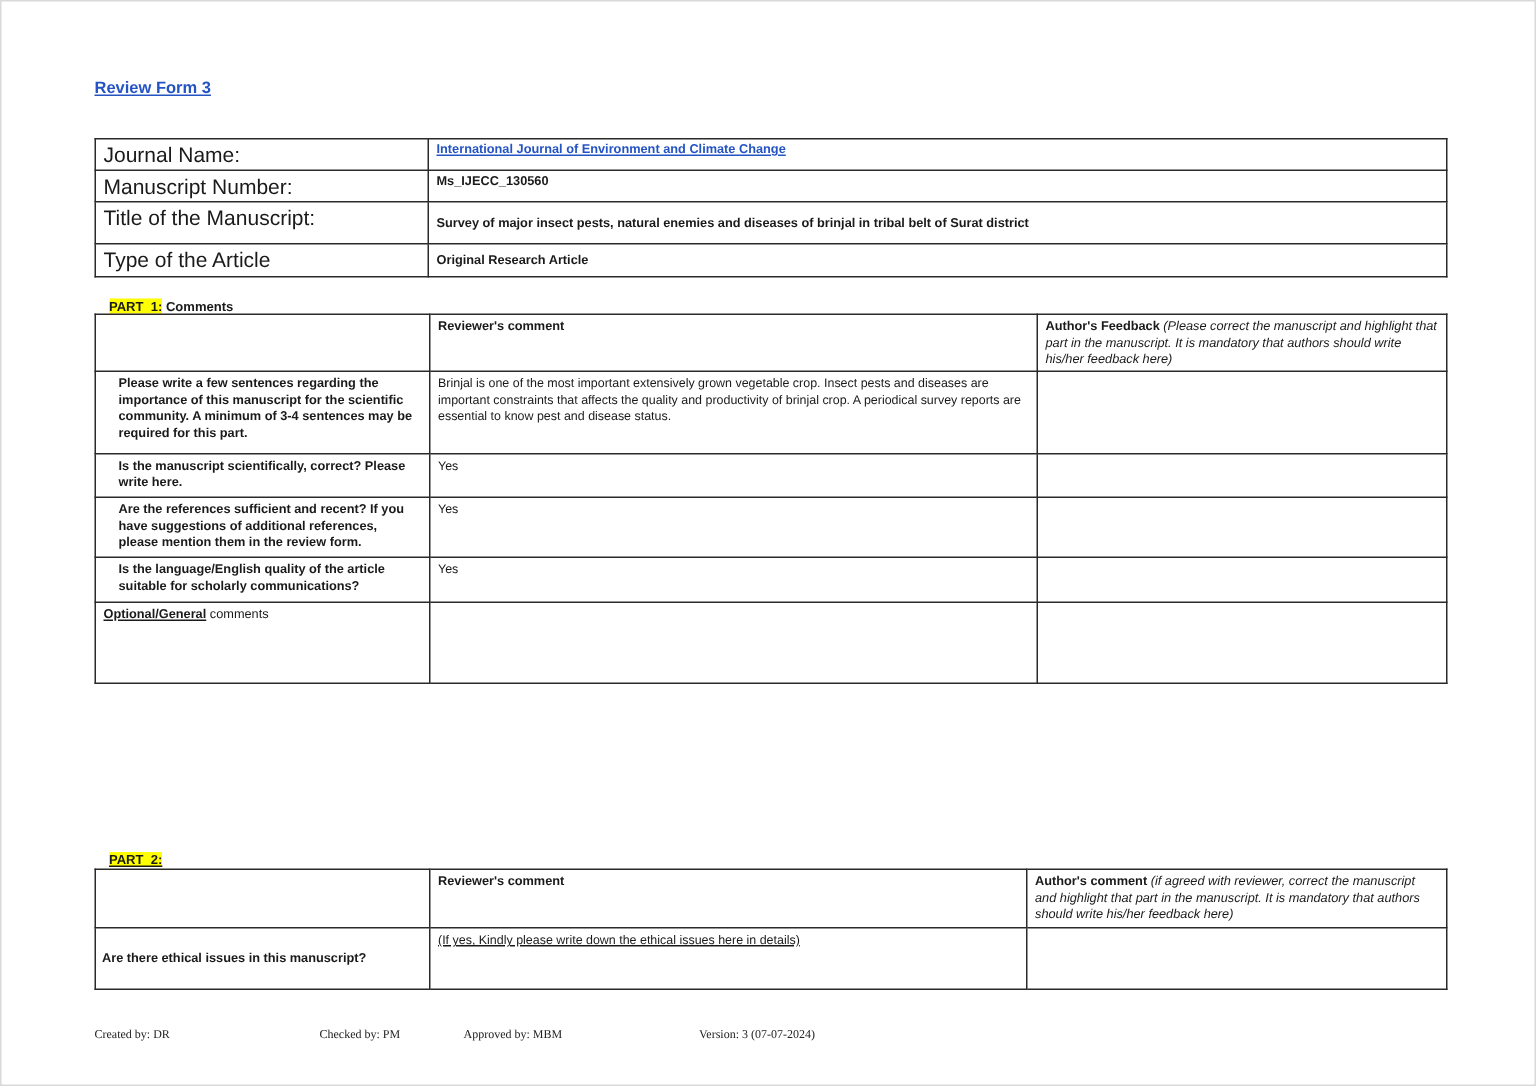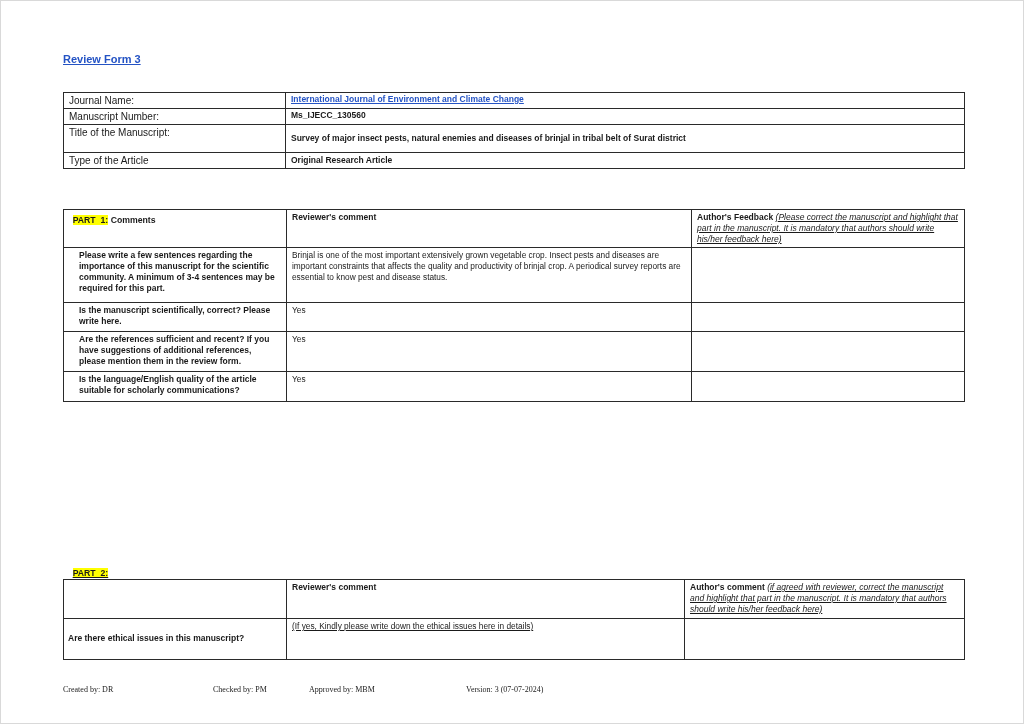--- a/index.html
+++ b/index.html
@@ -13,35 +13,35 @@
     position: absolute; left: 62px; top: 52px;
     font-size: 11px; font-weight: bold; color: #2453c4;
     text-decoration: underline;
   }
   table { border-collapse: collapse; table-layout: fixed; }
   td { border: 1px solid #2a2a2a; vertical-align: top; font-size: 8.5px; line-height: 1.3; }
 
   
   .meta-table { position: absolute; left: 62px; top: 91px; width: 901px; }
   .meta-table td { padding: 1px 5px; }
-  .meta-label { font-size: 10px; }
+  .meta-label { font-size: 14px; }
   .meta-value { font-weight: bold; }
   .meta-link { color: #2453c4; text-decoration: underline; font-weight: bold; }
   .v-mid { vertical-align: middle; }
 
   
   .section-head { position: absolute; left: 62px; font-size: 8.7px; font-weight: bold; white-space: pre; }
   .hl { background: #ffff00; white-space: pre; }
   .hl-underline { text-decoration: underline; }
 
   
   .part-table { position: absolute; left: 62px; width: 901px; }
   .part-table td { padding: 2px 5px; }
   .col-head { font-weight: bold; }
-  .italic { font-style: italic; font-weight: normal; text-decoration: underline; }
+  .italic { font-style: italic; font-weight: normal; }
   .question { font-weight: bold; padding-left: 15px !important; padding-right: 10px !important; white-space: pre-wrap; }
   .u-bold { font-weight: bold; text-decoration: underline; }
   .ans { font-size: 8.3px; }
   .ans-bold { font-weight: bold; padding-left: 25px !important; }
   .note-italic { text-decoration: underline; font-size: 8.3px; }
   .qcell-mid { vertical-align: middle; font-weight: bold; padding-left: 4px !important; }
 
   
   .footer-item { position: absolute; top: 684px; font-family: "Liberation Serif", serif; font-size: 8px; color: #222; }
   .f1 { left: 62px; } .f2 { left: 182px; padding-left: 30px; } .f3 { left: 308px; } .f4 { left: 465px; }
@@ -71,21 +71,21 @@
       <td class="meta-label">Title of the Manuscript:</td>
       <td class="meta-value v-mid">Survey of major insect pests, natural enemies and diseases of brinjal in tribal belt of Surat district</td>
     </tr>
     <tr style="height:14px">
       <td class="meta-label">Type of the Article</td>
       <td class="meta-value v-mid">Original Research Article</td>
     </tr>
   </tbody>
     </table>
 
-  <div class="section-head" style="top:204px">
+  <div class="section-head" style="top:188px">
     <span class="hl">PART  1:</span><span> Comments</span>
   </div>
 
   <table class="part-table" style="top:208px">
     <colgroup>
         <col style="width:223px">
         <col style="width:405px">
         <col style="width:273px">
       </colgroup>
     <tbody>
@@ -105,20 +105,25 @@
       <td></td>
     </tr>
     <tr style="height:40px">
       <td class="question">Are the references sufficient and recent? If you have suggestions of additional references, please mention them in the review form.</td>
       <td class="ans">Yes</td>
       <td></td>
     </tr>
     <tr style="height:30px">
       <td class="question">Is the language/English quality of the article suitable for scholarly communications?</td>
       <td class="ans">Yes</td>
+      <td></td>
+    </tr>
+    <tr style="height:54px">
+      <td><span class="u-bold">Optional/General</span><span> comments</span></td>
+      <td class="ans"></td>
       <td></td>
     </tr>
   </tbody>
     </table>
 
   <div class="section-head" style="top:557px">
     <span class="hl hl-underline">PART  2:</span>
   </div>
 
   <table class="part-table" style="top:578px">

